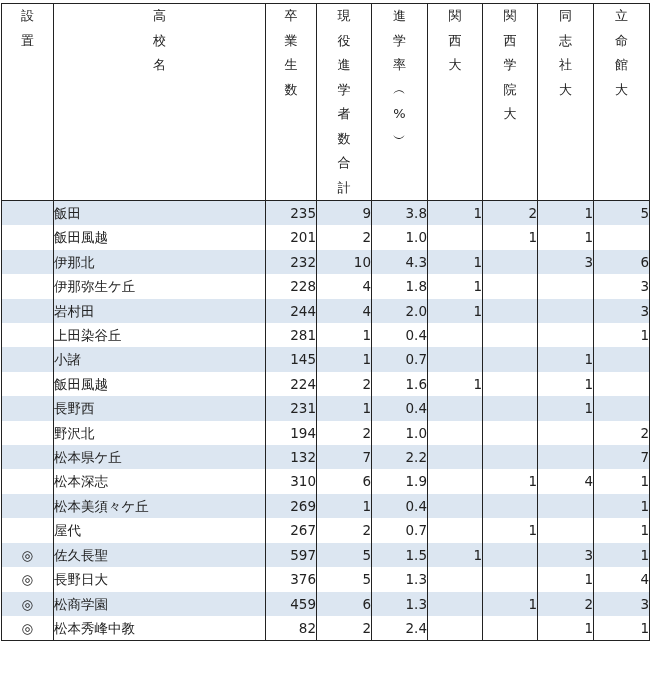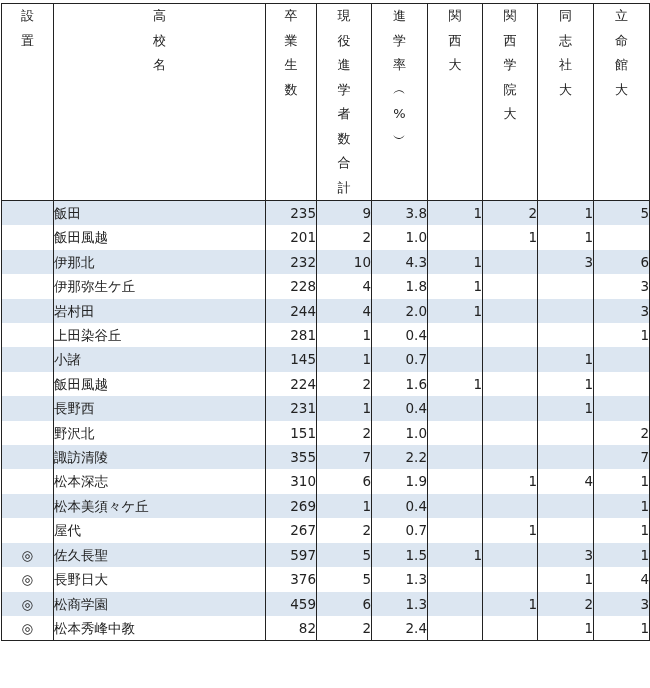--- a/index.html
+++ b/index.html
@@ -221,32 +221,32 @@
         <td class="num">1</td>
         <td class="num">0.4</td>
         <td class="num"></td>
         <td class="num"></td>
         <td class="num">1</td>
         <td class="num"></td>
       </tr>
       <tr>
         <td class="mark"></td>
         <td class="name">野沢北</td>
-        <td class="num">151</td>
+        <td class="num">194</td>
         <td class="num">2</td>
         <td class="num">1.0</td>
         <td class="num"></td>
         <td class="num"></td>
         <td class="num"></td>
         <td class="num">2</td>
       </tr>
       <tr>
         <td class="mark"></td>
-        <td class="name">諏訪清陵</td>
-        <td class="num">355</td>
+        <td class="name">松本県ケ丘</td>
+        <td class="num">132</td>
         <td class="num">7</td>
         <td class="num">2.2</td>
         <td class="num"></td>
         <td class="num"></td>
         <td class="num"></td>
         <td class="num">7</td>
       </tr>
       <tr>
         <td class="mark"></td>
         <td class="name">松本深志</td>

